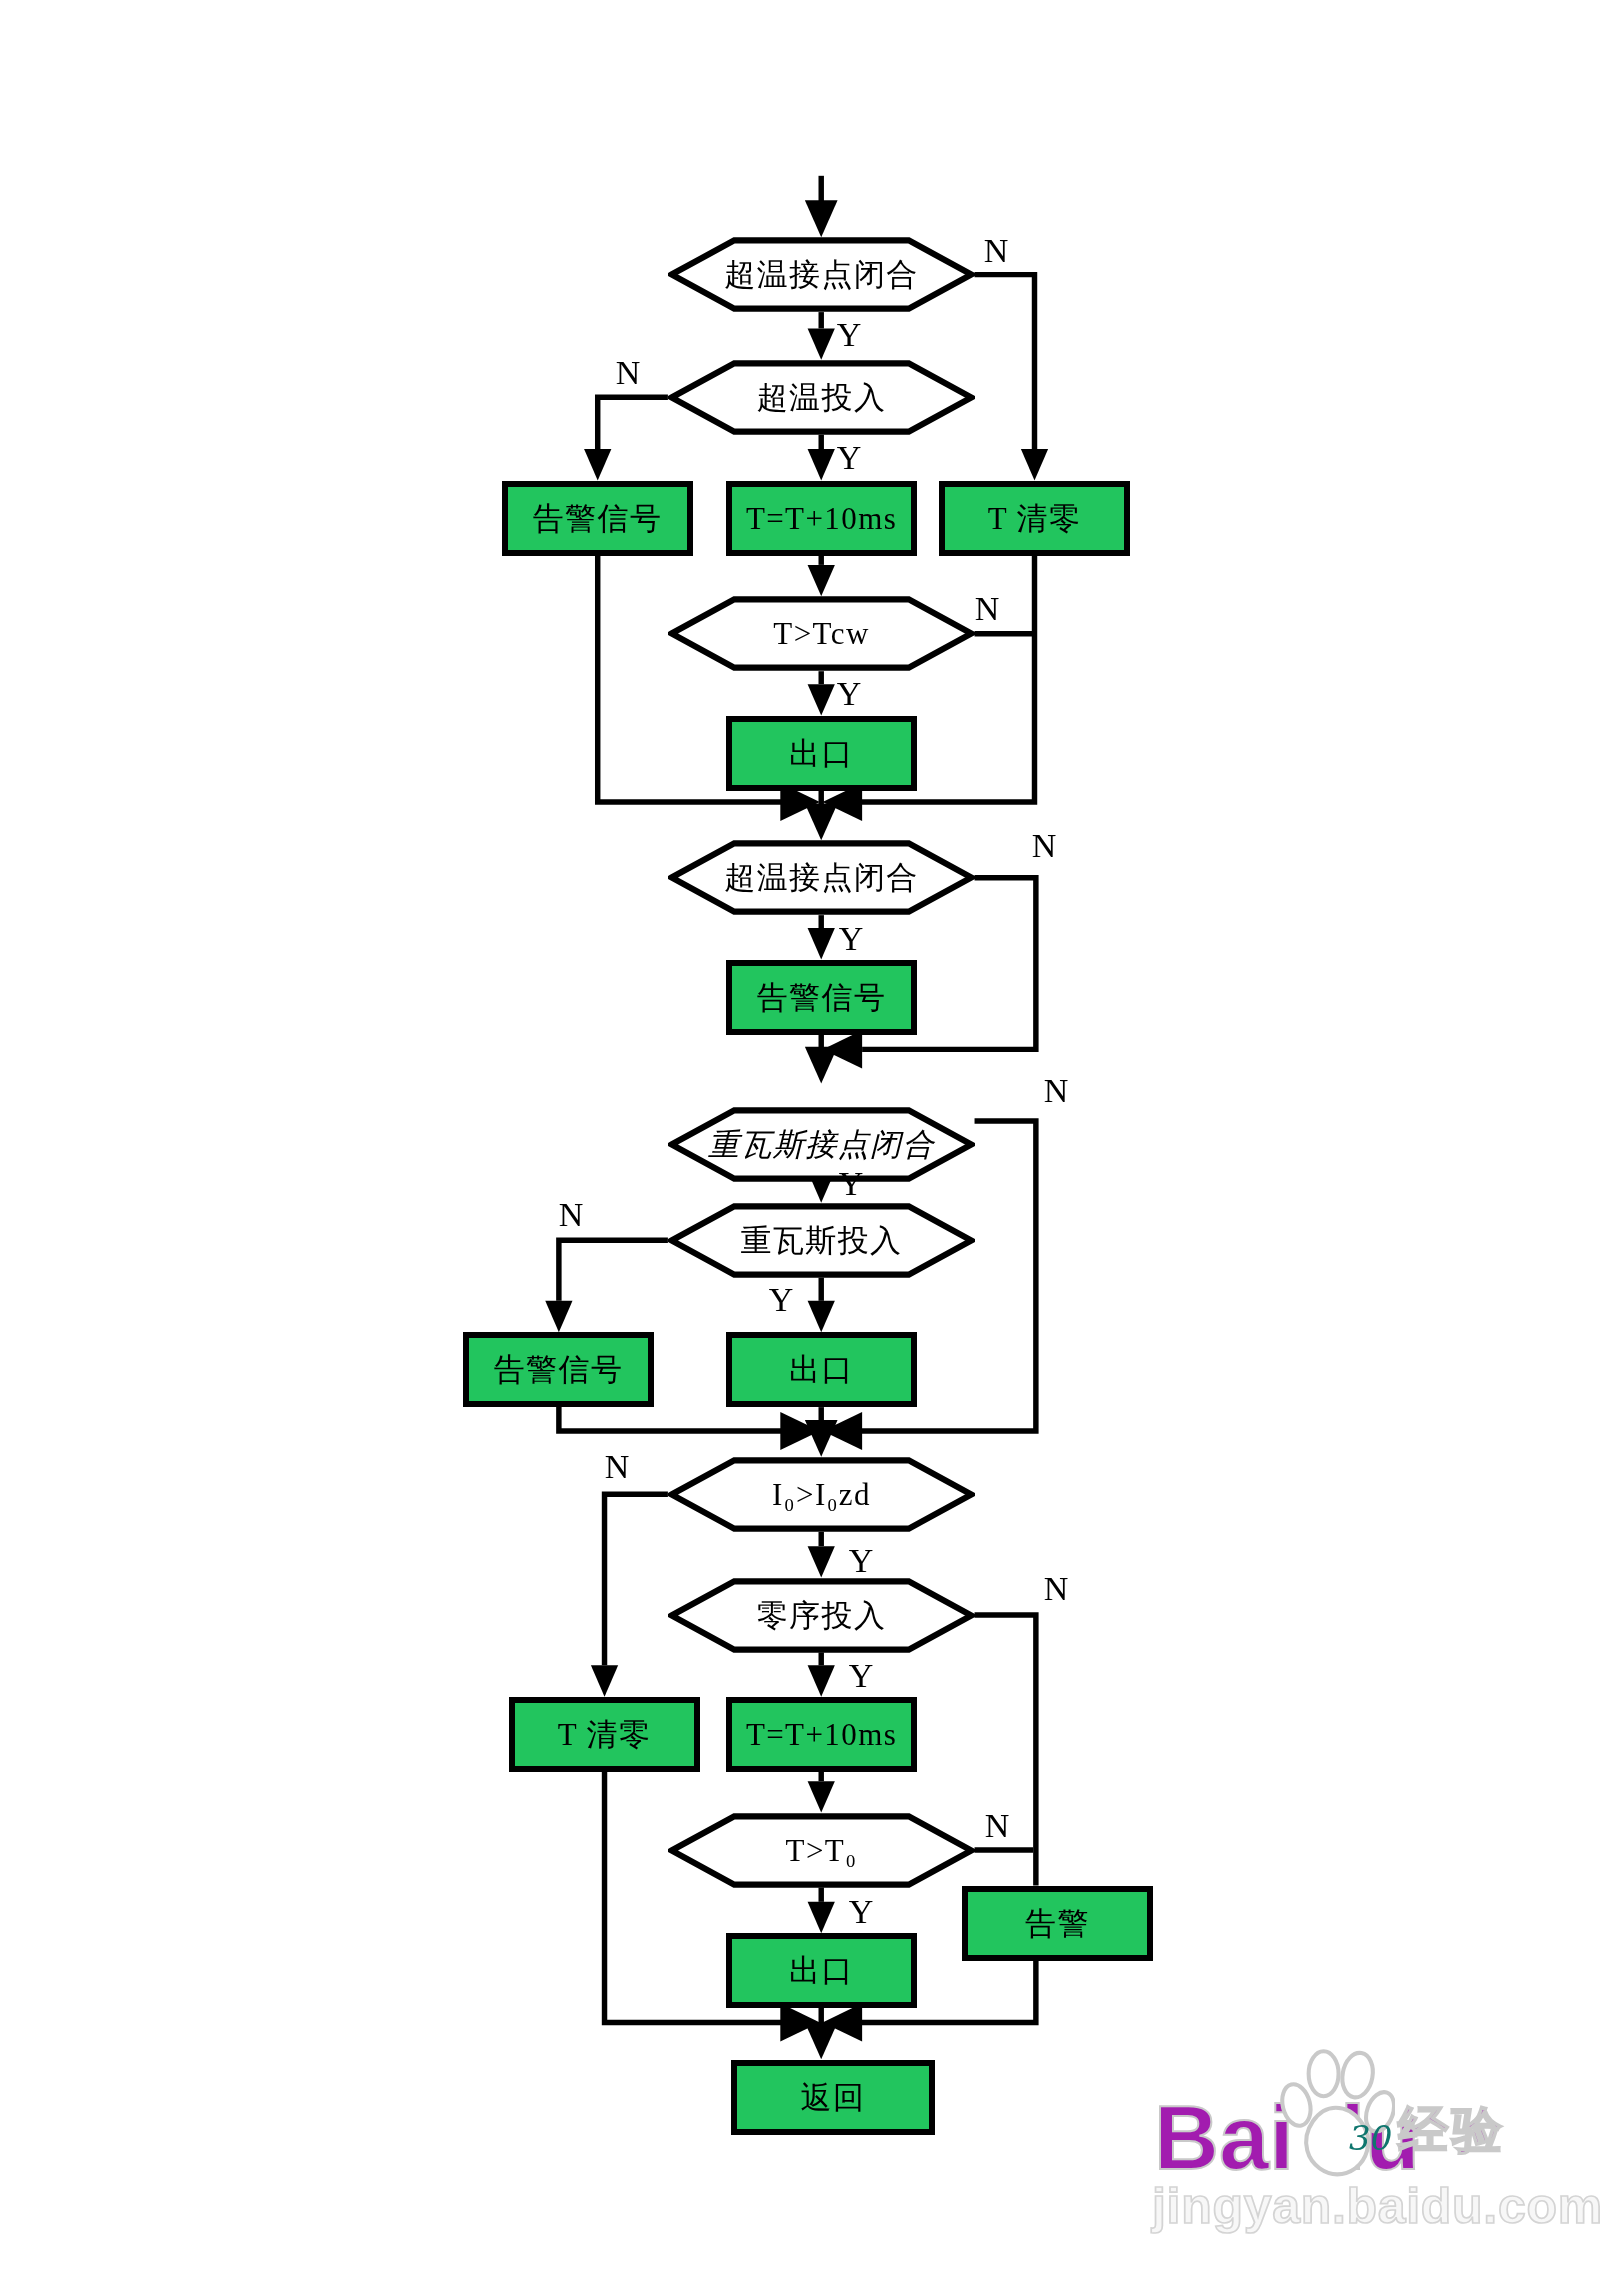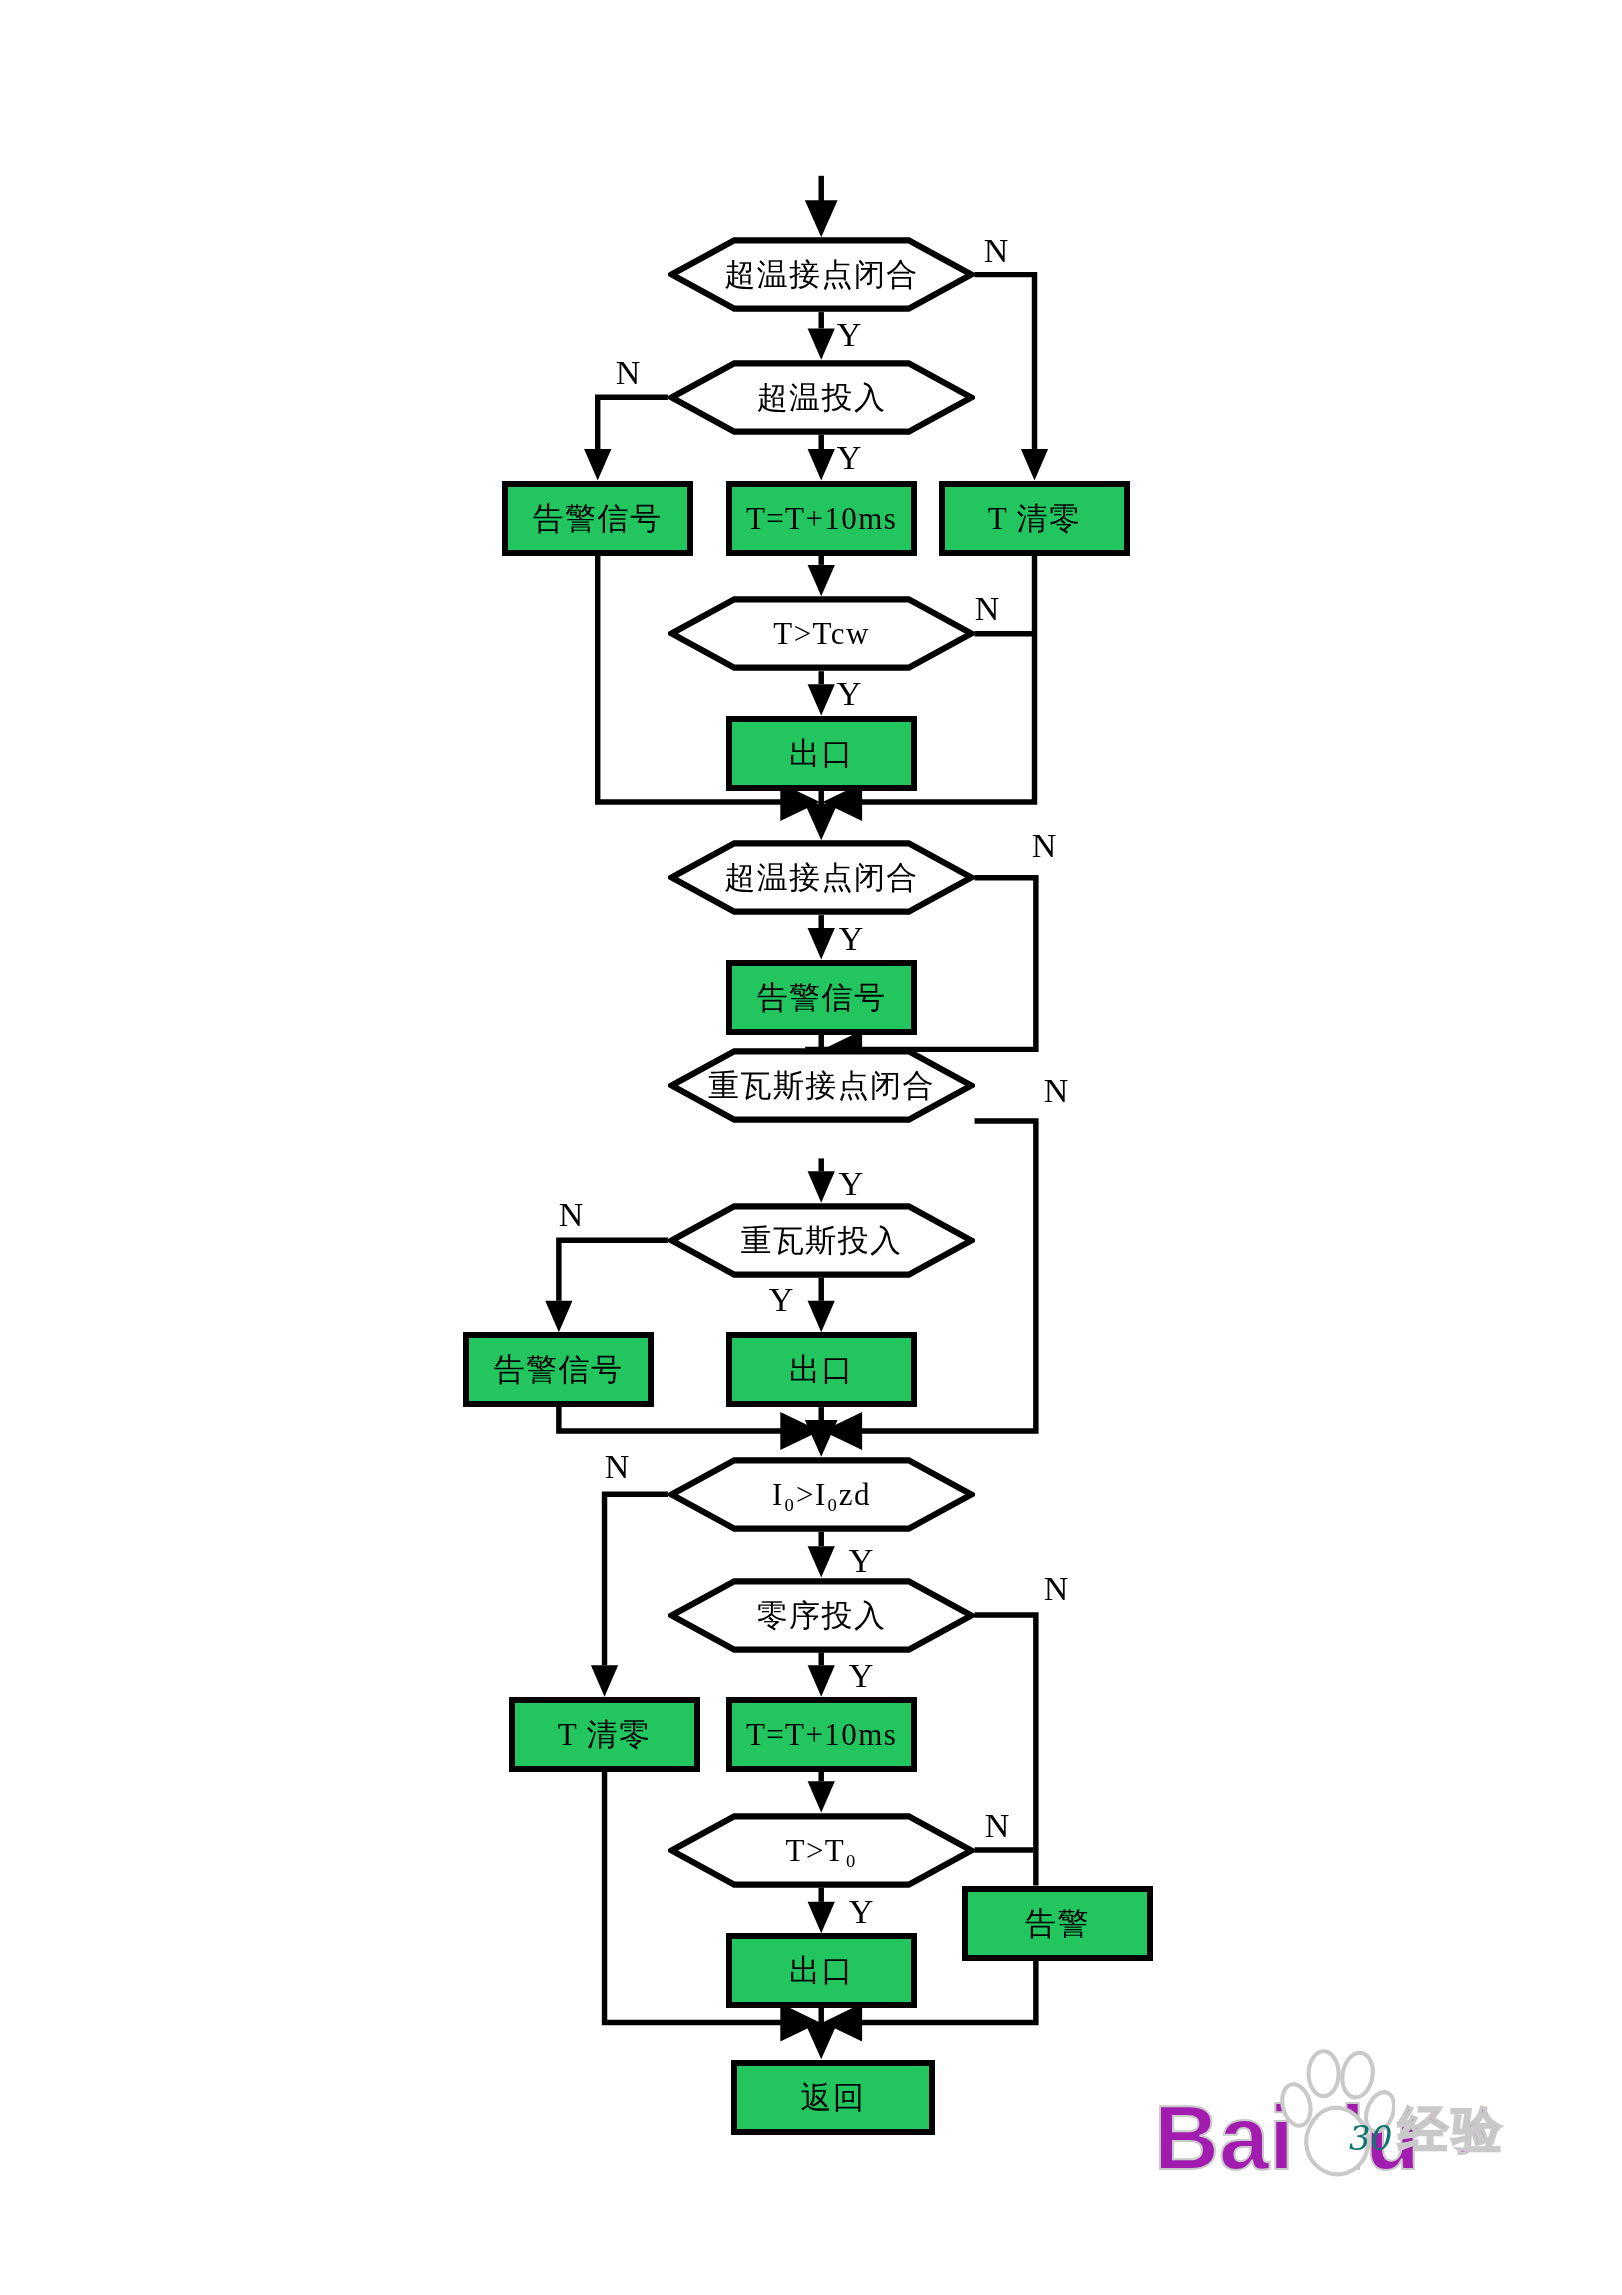--- a/index.html
+++ b/index.html
@@ -148,21 +148,21 @@
           <polygon points="5,55 97,5 353,5 445,55 353,105 97,105" fill="#ffffff" stroke="#000000" stroke-width="9"></polygon>
         </svg>
         <span class="hex-label">T&gt;Tcw</span>
       </div>
       <div class="node-hex" style="left: 668px; top: 840px; width: 307px; height: 75px;">
         <svg width="307" height="75" viewBox="0 0 450 110">
           <polygon points="5,55 97,5 353,5 445,55 353,105 97,105" fill="#ffffff" stroke="#000000" stroke-width="9"></polygon>
         </svg>
         <span class="hex-label">超温接点闭合</span>
       </div>
-      <div class="node-hex" style="left: 668px; top: 1048px; width: 307px; height: 75px;">
+      <div class="node-hex" style="left: 668px; top: 1107px; width: 307px; height: 75px; font-style: italic;">
         <svg width="307" height="75" viewBox="0 0 450 110">
           <polygon points="5,55 97,5 353,5 445,55 353,105 97,105" fill="#ffffff" stroke="#000000" stroke-width="9"></polygon>
         </svg>
         <span class="hex-label">重瓦斯接点闭合</span>
       </div>
       <div class="node-hex" style="left: 668px; top: 1203px; width: 307px; height: 75px;">
         <svg width="307" height="75" viewBox="0 0 450 110">
           <polygon points="5,55 97,5 353,5 445,55 353,105 97,105" fill="#ffffff" stroke="#000000" stroke-width="9"></polygon>
         </svg>
         <span class="hex-label">重瓦斯投入</span>
@@ -223,18 +223,19 @@
     <svg class="wm-paw" width="119" height="133" viewBox="0 0 175 195">
       <g fill="#ffffff" stroke="#c9c9c9" stroke-width="6">
         <ellipse cx="30" cy="88" rx="20" ry="31" transform="rotate(-14 30 88)"></ellipse>
         <ellipse cx="70" cy="42" rx="22" ry="33"></ellipse>
         <ellipse cx="120" cy="44" rx="22" ry="33" transform="rotate(10 120 44)"></ellipse>
         <ellipse cx="153" cy="98" rx="19" ry="30" transform="rotate(20 153 98)"></ellipse>
         <path d="M88 92 C62 92 38 124 46 155 C52 178 74 190 90 190 C108 190 128 178 134 155 C142 124 116 92 88 92 Z"></path>
       </g>
     </svg>
     <span class="wm-part wm-cn">经验</span>
+    <span class="wm-part wm-url">jingyan.baidu.com</span>
   </div>
 
   <div class="page-number">30</div>
 
 </div>
 
 
 </body></html>

